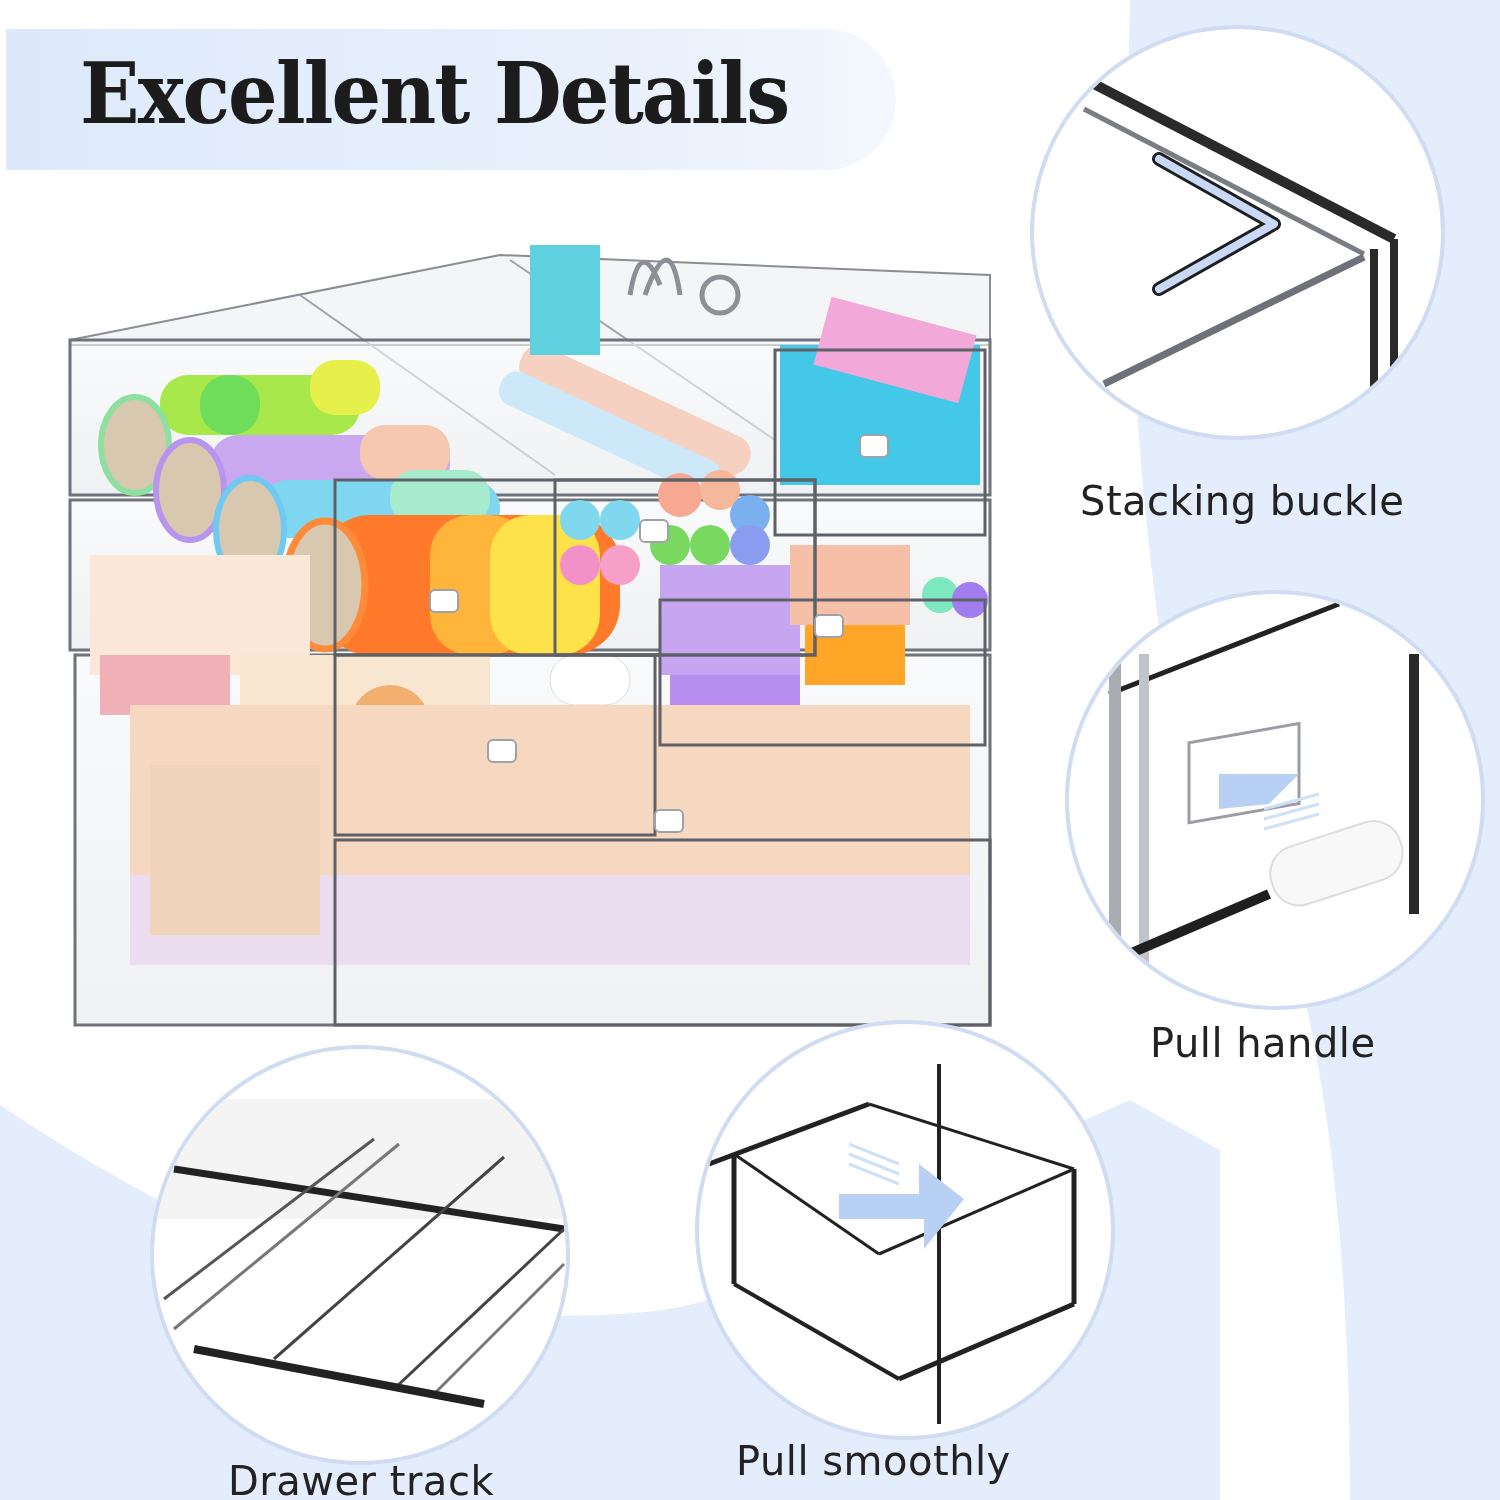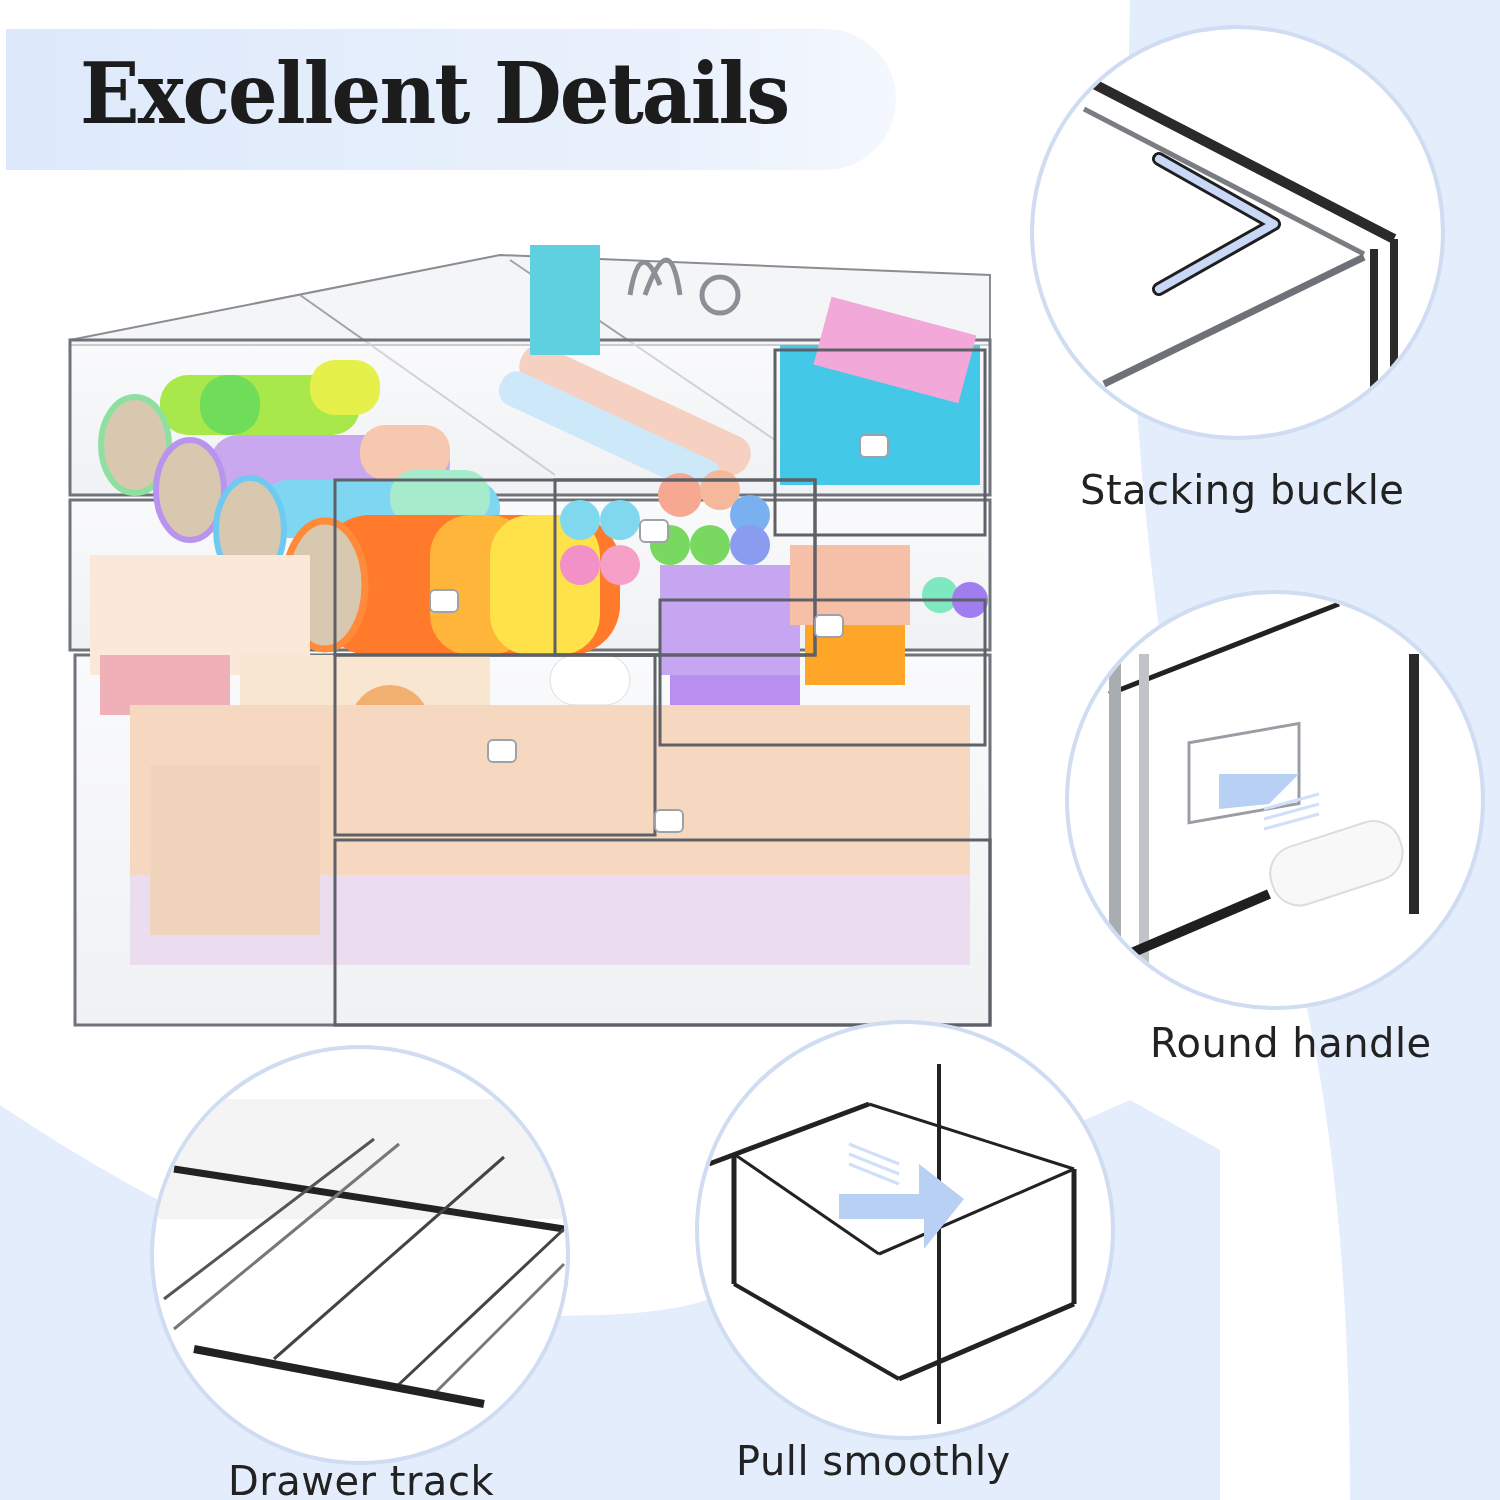--- a/index.html
+++ b/index.html
@@ -124,40 +124,40 @@
   <svg width="407" height="407" viewBox="0 0 407 407">
     <line x1="60" y1="55" x2="360" y2="210" stroke="#2a2a2a" stroke-width="10"></line>
     <line x1="50" y1="80" x2="330" y2="225" stroke="#7a7d82" stroke-width="5"></line>
     <line x1="70" y1="355" x2="330" y2="228" stroke="#6e7177" stroke-width="7"></line>
     <line x1="340" y1="220" x2="340" y2="400" stroke="#2a2a2a" stroke-width="8"></line>
     <line x1="360" y1="210" x2="360" y2="380" stroke="#2a2a2a" stroke-width="8"></line>
     <path d="M125 130 L240 195 L125 260" stroke="#1f1f1f" stroke-width="14" fill="none" stroke-linecap="round" stroke-linejoin="round"></path>
     <path d="M125 130 L240 195 L125 260" stroke="#c9d8f6" stroke-width="8" fill="none" stroke-linecap="round" stroke-linejoin="round"></path>
   </svg>
 </div>
-<div class="caption" style="left:1080px; top:467px;">Stacking buckle</div>
+<div class="caption" style="left:1080px; top:478px;">Stacking buckle</div>
 
 <div class="callout" style="left:1065px; top:590px; width:420px; height:420px;">
   <svg width="412" height="412" viewBox="0 0 412 412">
     <line x1="40" y1="100" x2="270" y2="10" stroke="#222" stroke-width="5"></line>
     <rect x="40" y="60" width="12" height="350" fill="#a9acb1"></rect>
     <rect x="70" y="60" width="10" height="350" fill="#c0c3c8"></rect>
     <rect x="340" y="60" width="10" height="260" fill="#2a2a2a"></rect>
     <line x1="60" y1="360" x2="200" y2="300" stroke="#1f1f1f" stroke-width="10"></line>
     <rect x="120" y="170" width="110" height="80" fill="none" stroke="#9a9ea4" stroke-width="3" transform="skewY(-10)"></rect>
     <polygon points="150,180 230,180 200,210 150,215" fill="#b9d0f5"></polygon>
     <g stroke="#cfe0f8" stroke-width="3">
         <line x1="195" y1="215" x2="250" y2="200"></line>
         <line x1="195" y1="225" x2="250" y2="210"></line>
         <line x1="195" y1="235" x2="250" y2="220"></line>
       </g>
     <rect x="200" y="240" width="135" height="60" rx="28" fill="#f8f8f8" stroke="#dcdcdc" stroke-width="2" transform="rotate(-18 265 270)"></rect>
   </svg>
 </div>
-<div class="caption" style="left:1150px; top:1020px;">Round handle</div>
+<div class="caption" style="left:1150px; top:1020px;">Pull handle</div>
 
 <div class="callout" style="left:150px; top:1045px; width:420px; height:420px;">
   <svg width="412" height="412" viewBox="0 0 412 412">
     <rect x="0" y="50" width="412" height="120" fill="#f4f4f4"></rect>
     <line x1="20" y1="120" x2="410" y2="180" stroke="#222" stroke-width="7"></line>
     <line x1="10" y1="250" x2="220" y2="90" stroke="#555" stroke-width="3"></line>
     <line x1="20" y1="280" x2="245" y2="95" stroke="#777" stroke-width="3"></line>
     <line x1="120" y1="310" x2="350" y2="108" stroke="#444" stroke-width="3"></line>
     <line x1="240" y1="340" x2="410" y2="180" stroke="#444" stroke-width="3"></line>
     <line x1="280" y1="345" x2="410" y2="215" stroke="#777" stroke-width="3"></line>

